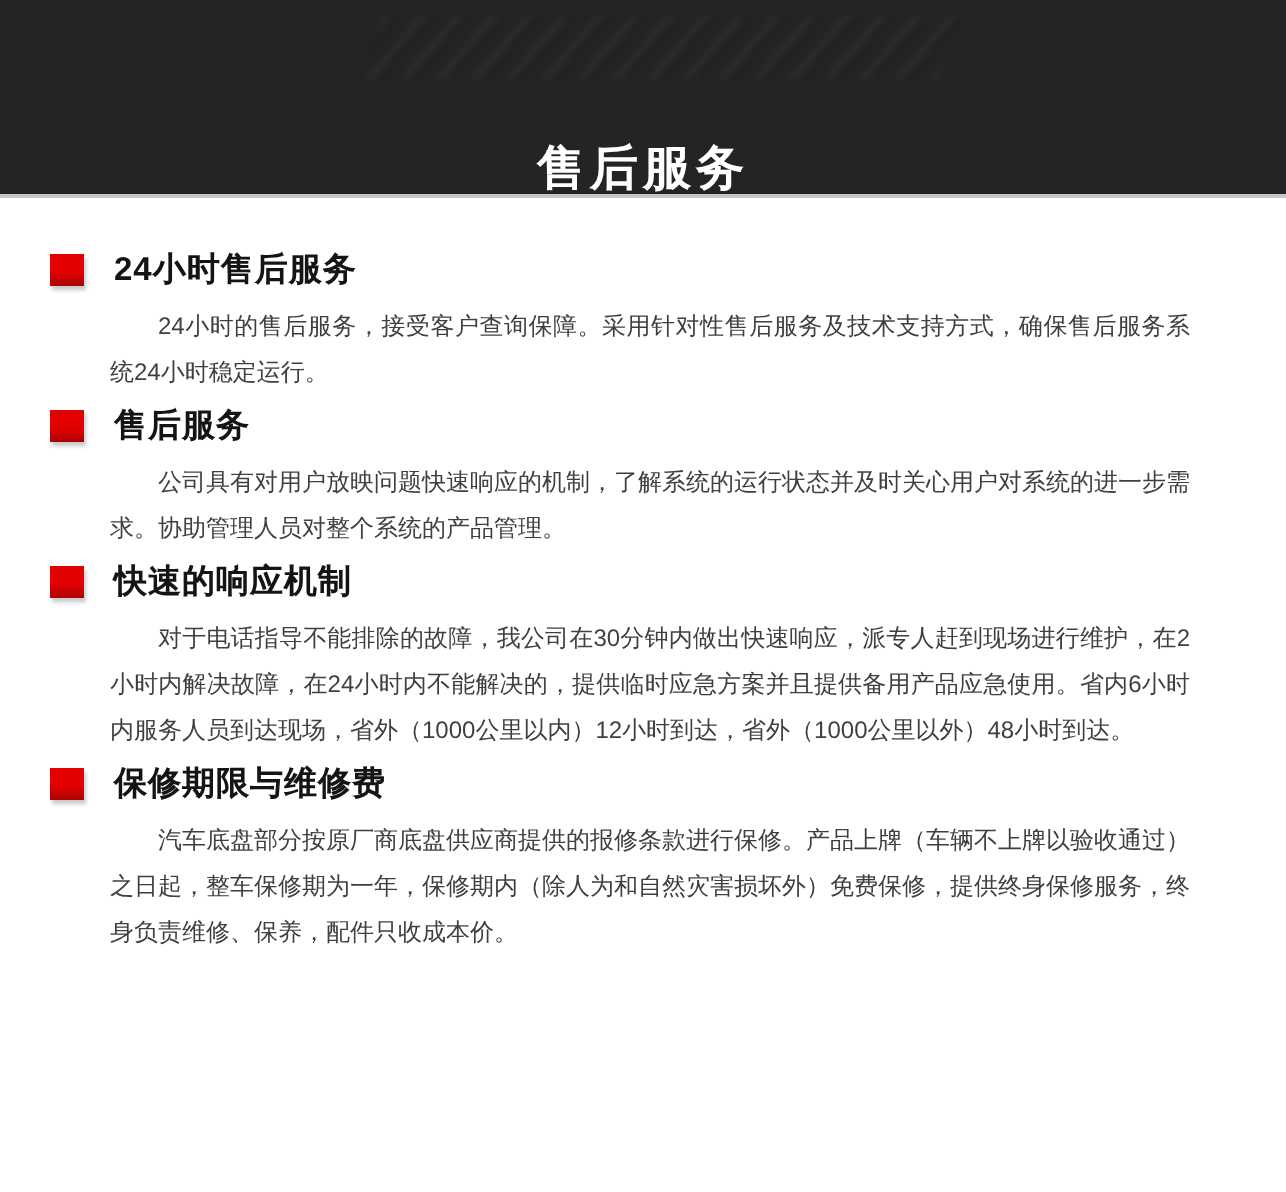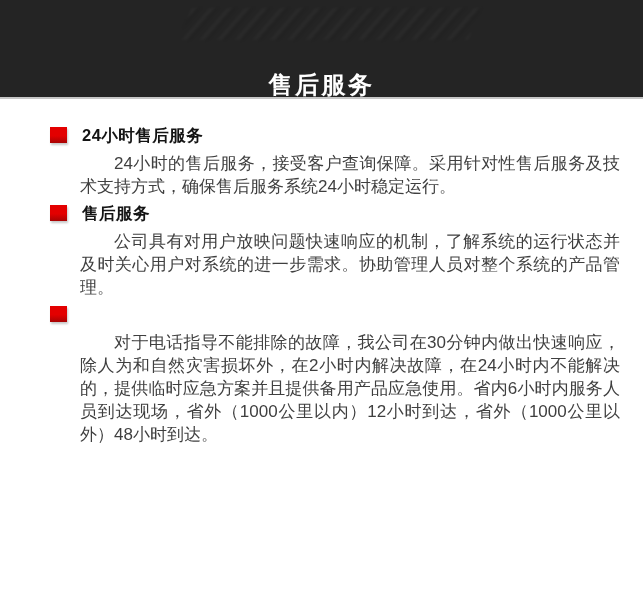--- a/index.html
+++ b/index.html
@@ -37,21 +37,21 @@
   .banner-title {
     position:relative;
     margin-top:20px;
     color:#ffffff;
     font-size:24px;
     font-weight:bold;
     letter-spacing:2.5px;
     line-height:1;
   }
   .content {
-    padding:21px 0 0 50px;
+    padding:21px 0 0 25px;
     box-sizing:border-box;
   }
   .section-head {
     display:flex;
     align-items:center;
     margin-top:6px;
     height:18px;
   }
   .bullet {
     display:inline-block;
@@ -68,21 +68,21 @@
     font-size:16.5px;
     font-weight:bold;
     color:var(--heading_text,#141414);
     line-height:18px;
     letter-spacing:0.5px;
     white-space:nowrap;
   }
   .section-body p {
     margin:8px 0 0 30px;
     width:540px;
-    font-size:17px;
+    font-size:12px;
     line-height:23px;
     color:var(--body_text,#3f3f3f);
     text-align:justify;
     text-indent:2em;
     letter-spacing:0;
   }
 </style>
 </head>
 <body>
 
@@ -108,20 +108,30 @@
       <h2 class="section-title">售后服务</h2>
     </div>
     <div class="section-body">
           <p>公司具有对用户放映问题快速响应的机制，了解系统的运行状态并及时关心用户对系统的进一步需求。协助管理人员对整个系统的产品管理。</p>
         </div>
   </section>
 
   <section class="section">
     <div class="section-head">
       <span class="bullet"></span>
+      <h2 class="section-title">快速的响应机制</h2>
     </div>
     <div class="section-body">
-          <p>对于电话指导不能排除的故障，我公司在30分钟内做出快速响应，除人为和自然灾害损坏外，在2小时内解决故障，在24小时内不能解决的，提供临时应急方案并且提供备用产品应急使用。省内6小时内服务人员到达现场，省外（1000公里以内）12小时到达，省外（1000公里以外）48小时到达。</p>
+          <p>对于电话指导不能排除的故障，我公司在30分钟内做出快速响应，派专人赶到现场进行维护，在2小时内解决故障，在24小时内不能解决的，提供临时应急方案并且提供备用产品应急使用。省内6小时内服务人员到达现场，省外（1000公里以内）12小时到达，省外（1000公里以外）48小时到达。</p>
         </div>
   </section>
 
+  <section class="section">
+    <div class="section-head">
+      <span class="bullet"></span>
+      <h2 class="section-title">保修期限与维修费</h2>
+    </div>
+    <div class="section-body">
+          <p>汽车底盘部分按原厂商底盘供应商提供的报修条款进行保修。产品上牌（车辆不上牌以验收通过）之日起，整车保修期为一年，保修期内（除人为和自然灾害损坏外）免费保修，提供终身保修服务，终身负责维修、保养，配件只收成本价。</p>
+        </div>
+  </section>
 </div>
 </div>
 
 </body></html>

